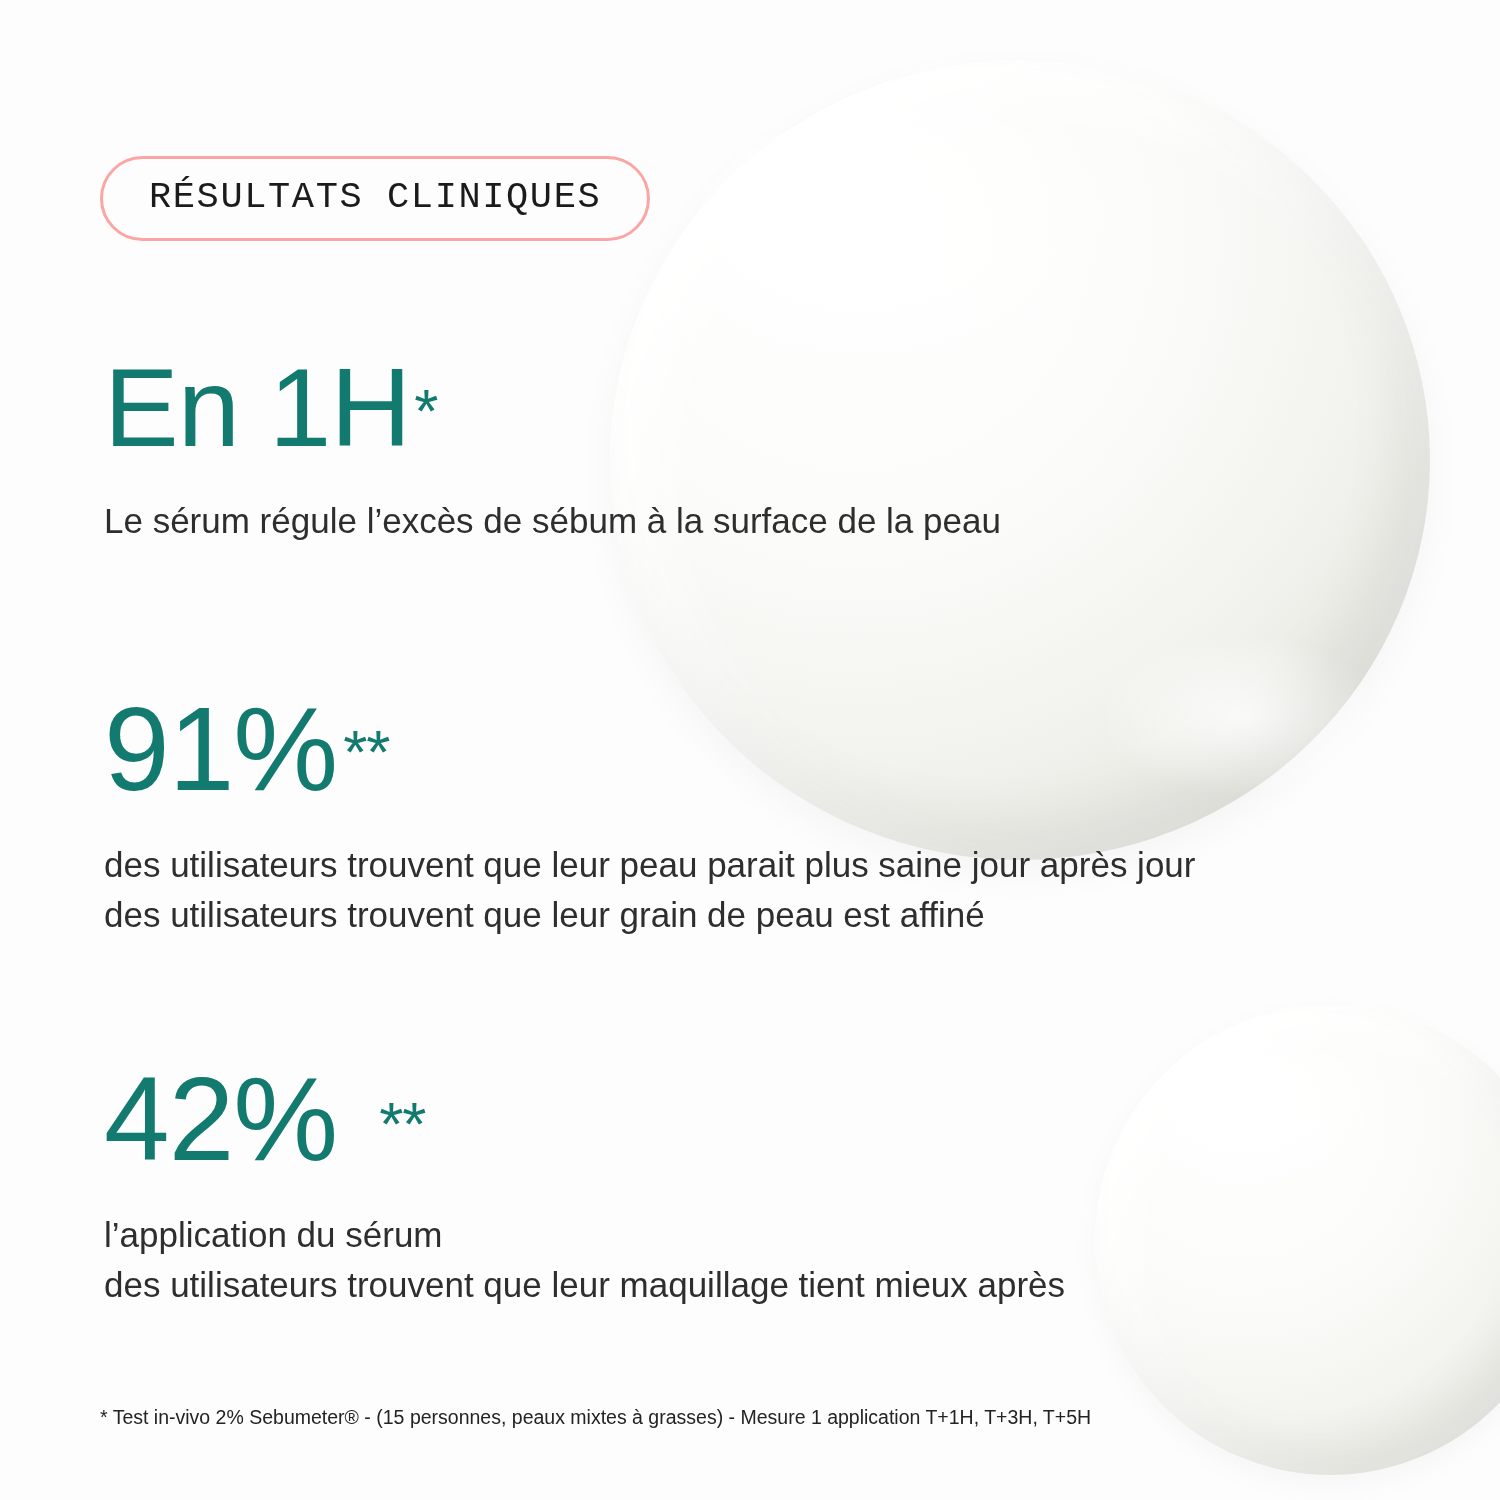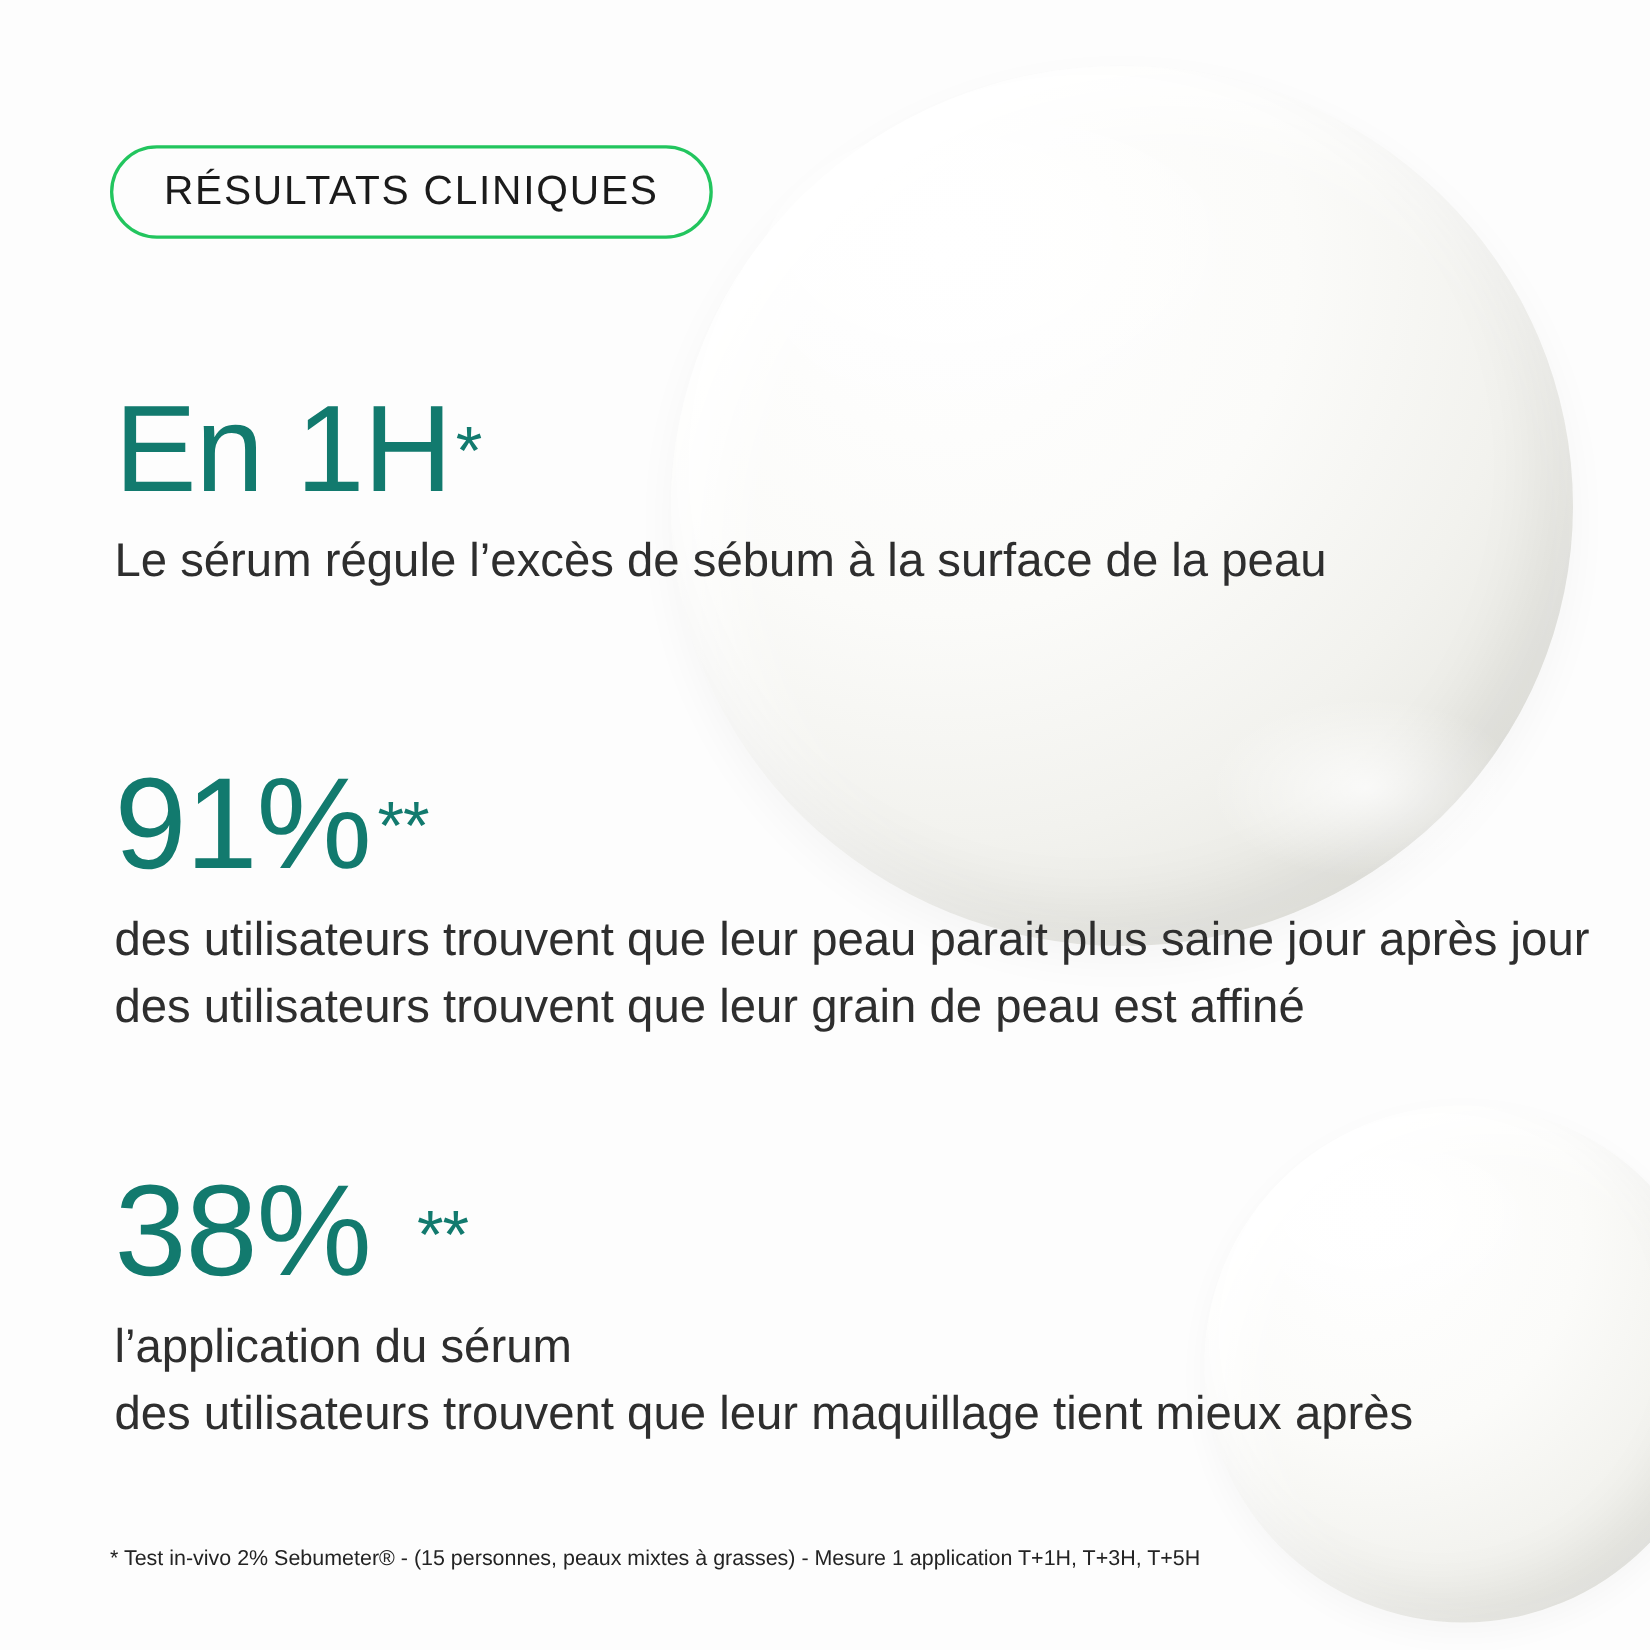--- a/index.html
+++ b/index.html
@@ -84,29 +84,30 @@
 
   
   .content {
     position: relative;
     z-index: 3;
   }
 
   .badge {
     position: absolute;
     left: 100px;
-    top: 132px;
-    border: 3px solid #22c55e;
+    top: 156px;
+    border: 3px solid #fca5a5;
     border-radius: 60px;
     padding: 17px 46px 20px 46px;
     font-size: 37px;
     letter-spacing: 1.6px;
     color: #1b1b1b;
     background: rgba(255,255,255,0.0);
     white-space: nowrap;
+    font-family: Liberation Mono, monospace;
   }
 
   .block {
     position: absolute;
     left: 104px;
     width: 1330px;
   }
   .block-1 { top: 352px; }
   .block-2 { top: 690px; }
   .block-3 { top: 1060px; }
@@ -127,23 +128,23 @@
     margin-left: 6px;
     margin-top: 6px;
     display: inline-block;
   }
   .stat.stat-1 { font-size: 112px; }
   .stat.stat-1 .mark { margin-left: 4px; }
   .stat.stat-3 .mark { margin-left: 42px; margin-top: 10px; }
 
   .desc {
     color: #2e2e2e;
-    font-size: 43px;
+    font-size: 35px;
     line-height: 1.42;
-    margin-top: 16px;
+    margin-top: 32px;
     max-width: 1320px;
   }
   .desc .line { display: block; white-space: nowrap; }
 
   .footnotes {
     position: absolute;
     left: 100px;
     top: 1400px;
     color: #232323;
     font-size: 19.5px;
@@ -179,21 +180,21 @@
         <span class="mark">**</span>
       </div>
       <div class="desc">
         <span class="line">des utilisateurs trouvent que leur peau parait plus saine jour après jour</span>
         <span class="line">des utilisateurs trouvent que leur grain de peau est affiné</span>
       </div>
     </div>
 
     <div class="block block-3">
       <div class="stat stat-3">
-        <span class="value">38%</span>
+        <span class="value">42%</span>
         <span class="mark">**</span>
       </div>
       <div class="desc">
         <span class="line">l’application du sérum</span>
         <span class="line">des utilisateurs trouvent que leur maquillage tient mieux après</span>
       </div>
     </div>
 
     <div class="footnotes">
       <span class="fn">* Test in-vivo 2% Sebumeter® - (15 personnes, peaux mixtes à grasses) - Mesure 1 application T+1H, T+3H, T+5H</span>

